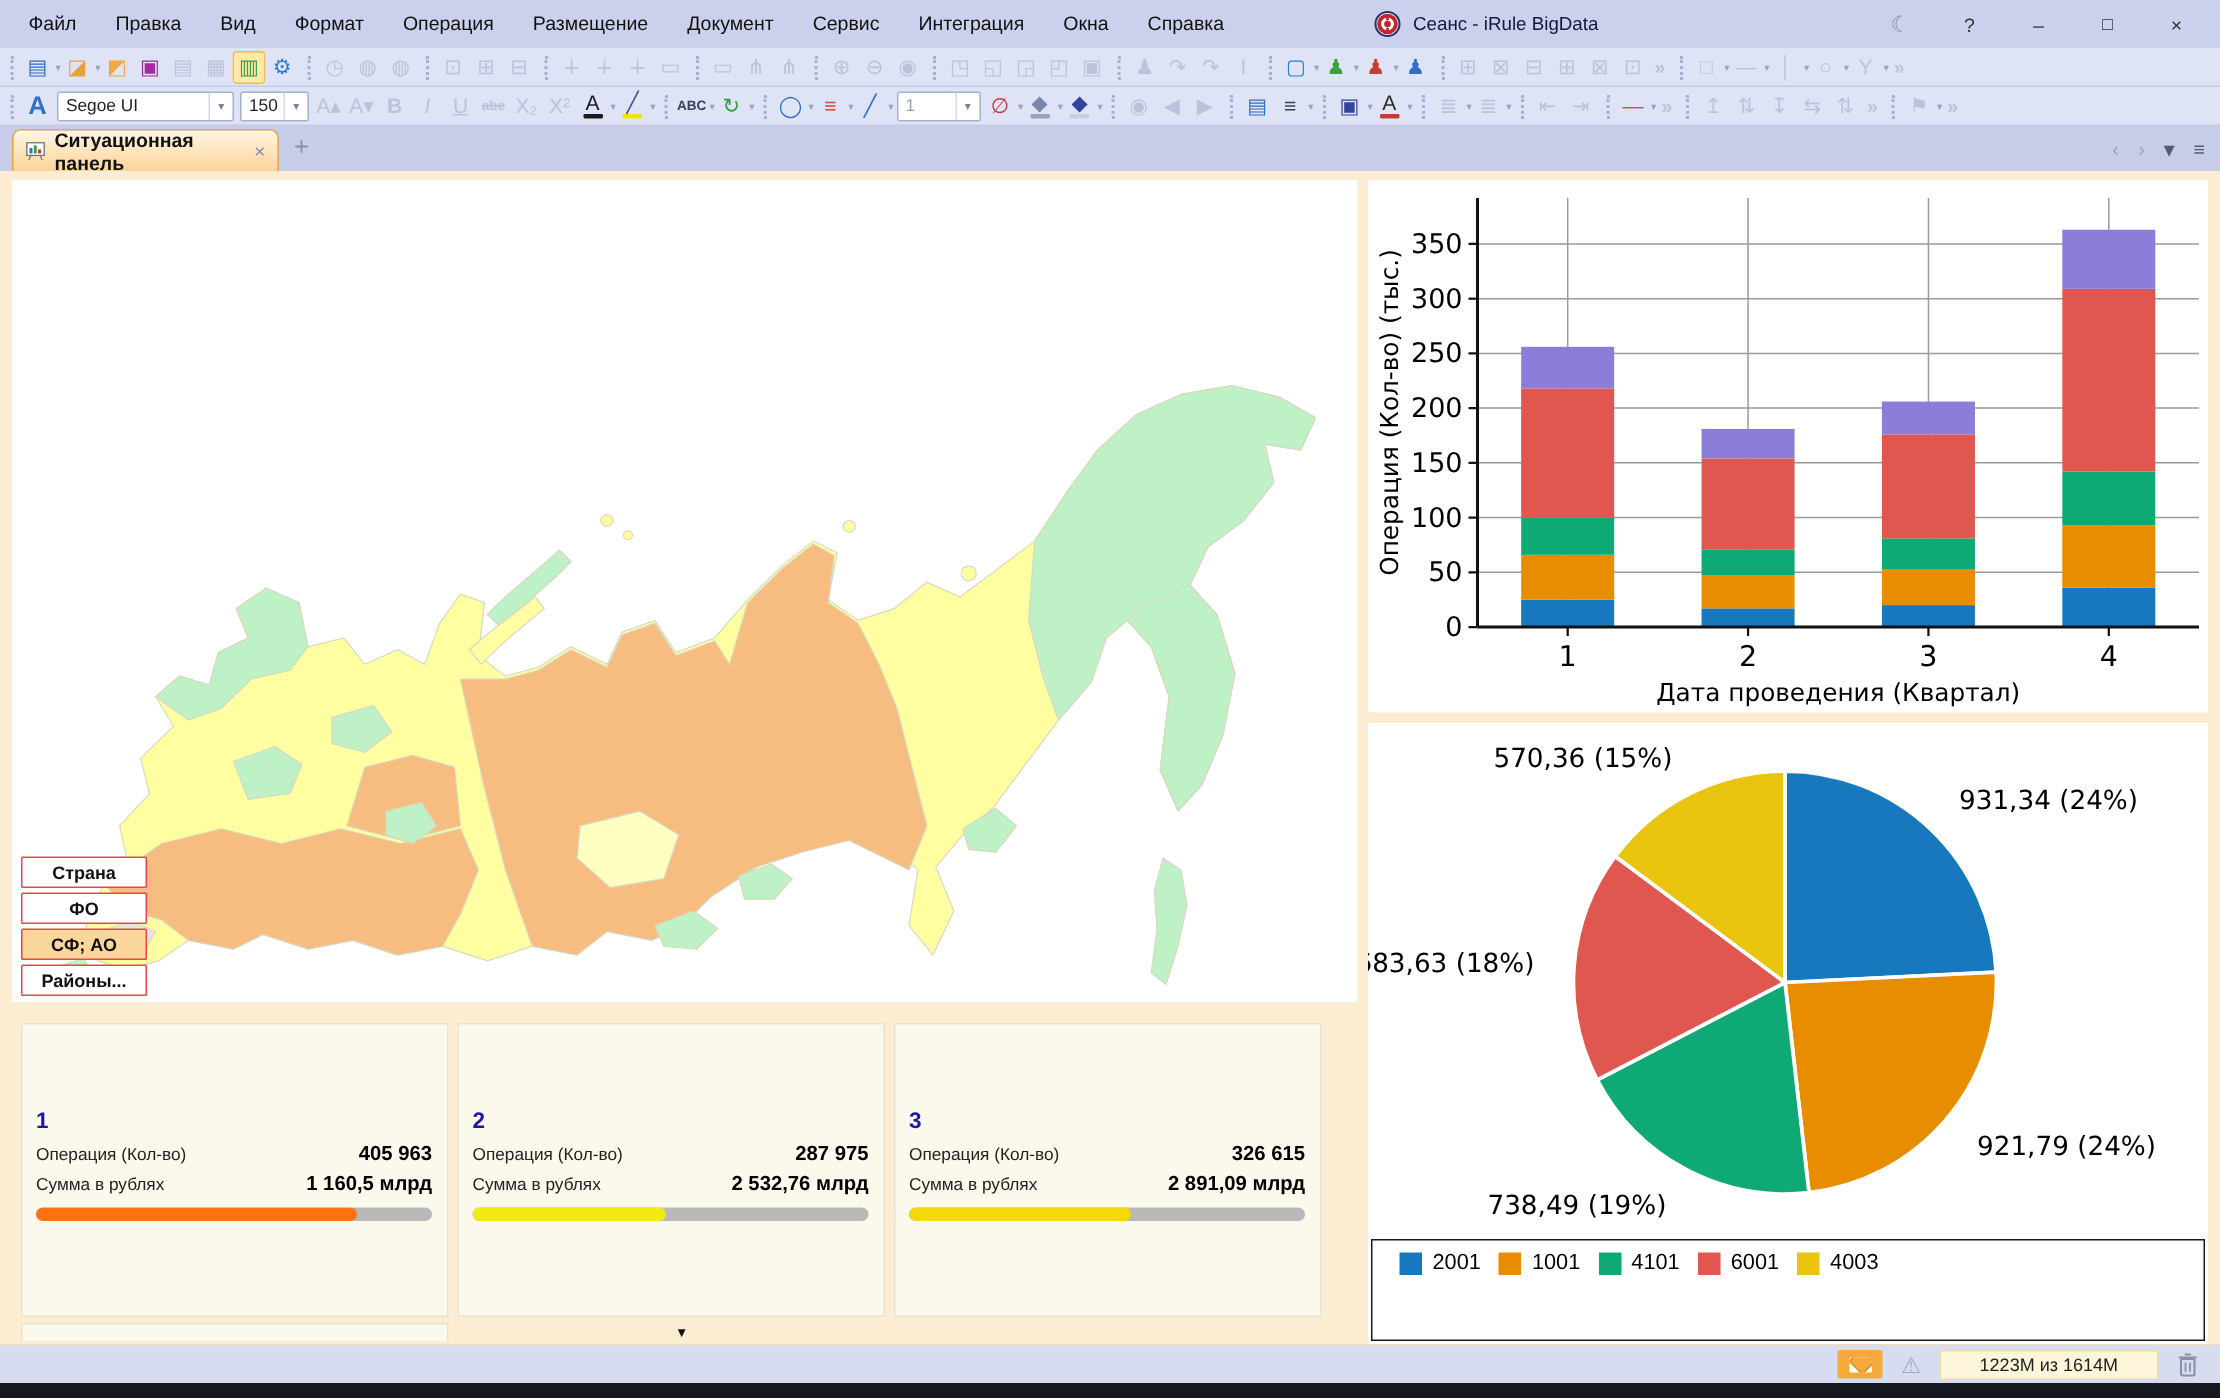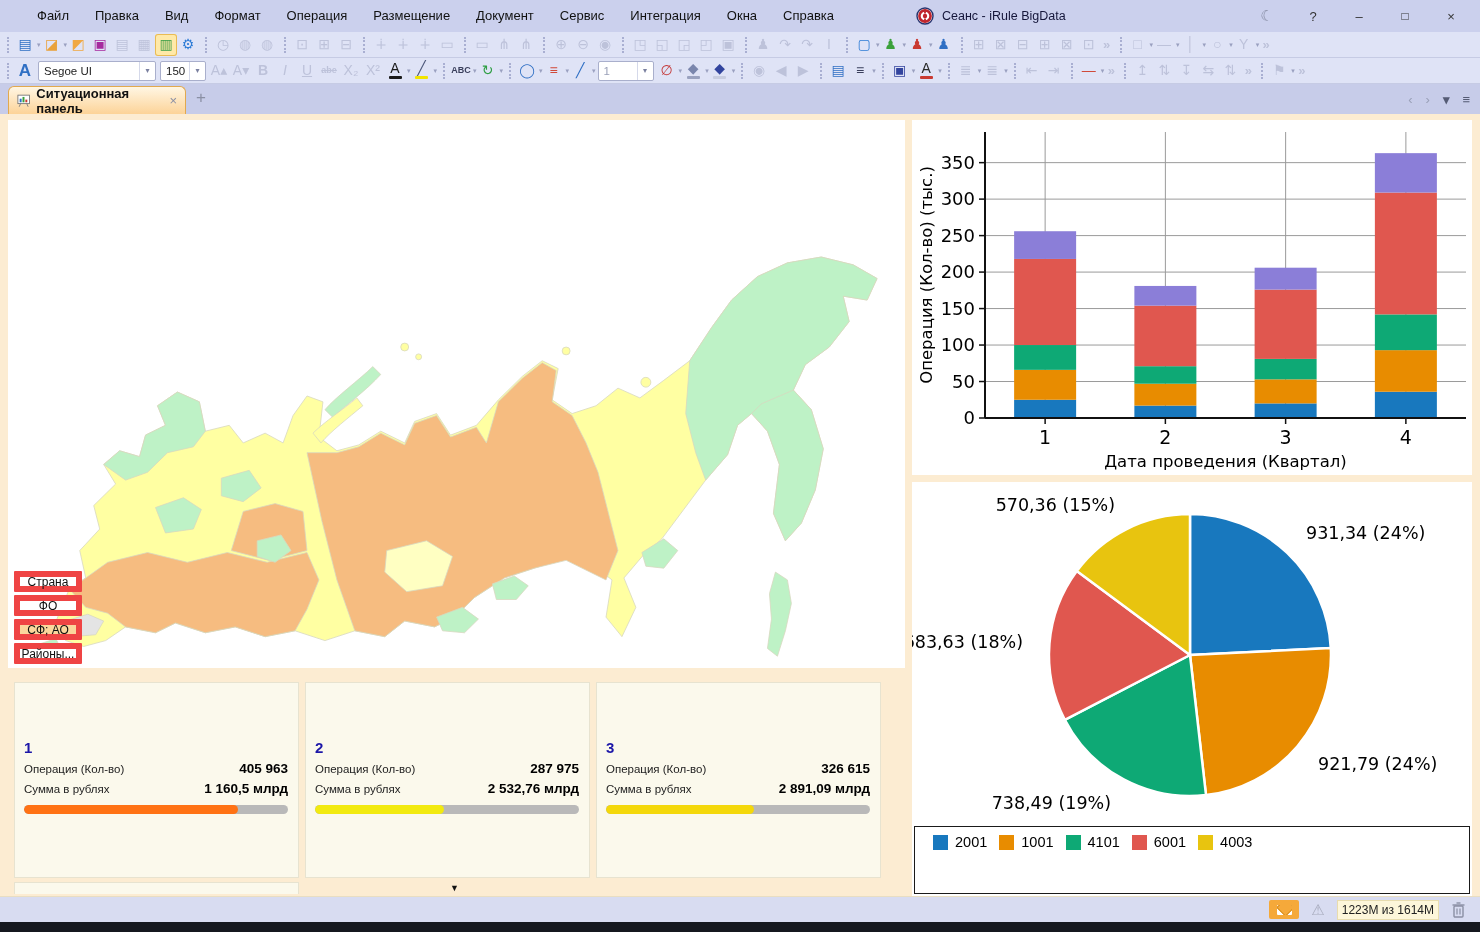--- a/index.html
+++ b/index.html
@@ -1,21 +1,21 @@
 <!DOCTYPE html>
 <html><head>
 <meta charset="utf-8">
 <style>
   html,body{margin:0;padding:0;width:1480px;height:932px;overflow:hidden;
     font-family:"Liberation Sans",sans-serif;background:#15181f;position:relative;}
   *{box-sizing:border-box;}
   
   .titlebar{position:absolute;left:0;top:0;width:1480px;height:32px;background:#cbd0ed;
     display:flex;align-items:center;font-size:13px;color:#111;}
-  .menubar{display:flex;height:100%;align-items:center;padding-left:24px;}
+  .menubar{display:flex;height:100%;align-items:center;padding-left:6px;}
   .menu-item{padding:0 13px;line-height:32px;cursor:default;}
   .title-group{position:absolute;left:916px;top:0;height:32px;display:flex;align-items:center;gap:8px;}
   .title-text{font-size:12.5px;color:#15163a;}
   .win-controls{position:absolute;right:6px;top:0;height:32px;display:flex;align-items:center;}
   .wc{width:46px;text-align:center;font-size:13px;color:#333;}
   .wc.moon{color:#8b90a8;font-size:15px;}
   .wc.max{font-size:12px;}
   
   .toolbar{position:absolute;left:0;width:1480px;height:26px;background:#dfe3f6;
     display:flex;align-items:center;border-bottom:1px solid #c6cbe4;padding-left:4px;overflow:hidden;}
@@ -48,22 +48,22 @@
   .tab-nav{position:absolute;right:10px;top:0;height:30px;display:flex;align-items:center;gap:13px;
     font-size:13px;color:#9aa0b8;}
   .tab-nav .dark{color:#555b74;font-weight:bold;}
   
   .content{position:absolute;left:0;top:114px;width:1480px;height:782px;background:#fcecd2;}
   .panel{position:absolute;background:#fff;}
   #map-panel{left:8px;top:6px;width:897px;height:548px;}
   #bar-panel{left:912px;top:6px;width:560px;height:355px;}
   #pie-panel{left:912px;top:368px;width:560px;height:414px;}
   .map-buttons{position:absolute;left:6px;top:451px;display:flex;flex-direction:column;gap:3px;}
-  .map-btn{width:68px;height:21px;background:#fff;border:6px solid #ef4444;font-size:12px;
-    display:flex;align-items:center;justify-content:center;color:#111;border-radius:1px;}
+  .map-btn{width:84px;height:21px;background:#fff;border:1px solid #ef4444;font-size:12px;
+    display:flex;align-items:center;justify-content:center;color:#111;border-radius:1px;font-weight:bold;}
   .map-btn.active{background:#fbd69c;}
   
   .kpi{position:absolute;top:568px;width:285px;height:196px;background:#fbf9ec;border:1px solid #e7e3d0;}
   .kpi-num{margin:56px 0 2px 9px;color:#1c17a8;font-weight:bold;font-size:15px;}
   .kpi-row{display:flex;justify-content:space-between;align-items:baseline;padding:3px 10px 2px 9px;gap:16px;}
   .kpi-label{font-size:11.5px;color:#222;}
   .kpi-value{font-size:13.5px;font-weight:bold;color:#000;}
   .kpi-track{margin:7px 10px 0 9px;height:9px;background:#b9b9b9;border-radius:5px;overflow:hidden;}
   .kpi-fill{height:100%;border-radius:5px;}
   .kpi-partial{position:absolute;left:14px;top:768px;width:285px;height:12px;background:#fbf9ec;border:1px solid #e7e3d0;border-bottom:none;}
@@ -77,21 +77,21 @@
   
   .statusbar{position:absolute;left:0;top:896px;width:1480px;height:26px;background:#d8dcf1;
     border-top:1px solid #e9dec2;display:flex;align-items:center;}
   .sb-right{position:absolute;right:14px;display:flex;align-items:center;gap:12px;height:100%;}
   .env-btn{width:30px;height:19px;background:#f5a93a;border-radius:2px;display:flex;align-items:center;justify-content:center;}
   .env{width:15px;height:10px;background:#fff;position:relative;border-radius:1px;overflow:hidden;}
   .env:after{content:"";position:absolute;left:0;top:-4px;width:11px;height:11px;background:#f5a93a;
     transform:rotate(45deg);left:2px;border:1px solid #d88f20;}
   .warn{color:#a7abbd;font-size:15px;}
   .mem-box{background:#fdf6da;border:1px solid #e8dcae;height:20px;display:flex;align-items:center;
-    padding:0 4px;font-size:12px;color:#222;}
+    padding:0 26px;font-size:12px;color:#222;}
   .bottomstrip{position:absolute;left:0;top:922px;width:1480px;height:10px;background:#15181f;}
   svg text{font-family:"DejaVu Sans",sans-serif;}
 </style>
 </head>
 <body>
 
 <div class="titlebar">
   <div class="menubar" id="menubar">
       <span class="menu-item">Файл</span>
       <span class="menu-item">Правка</span>

